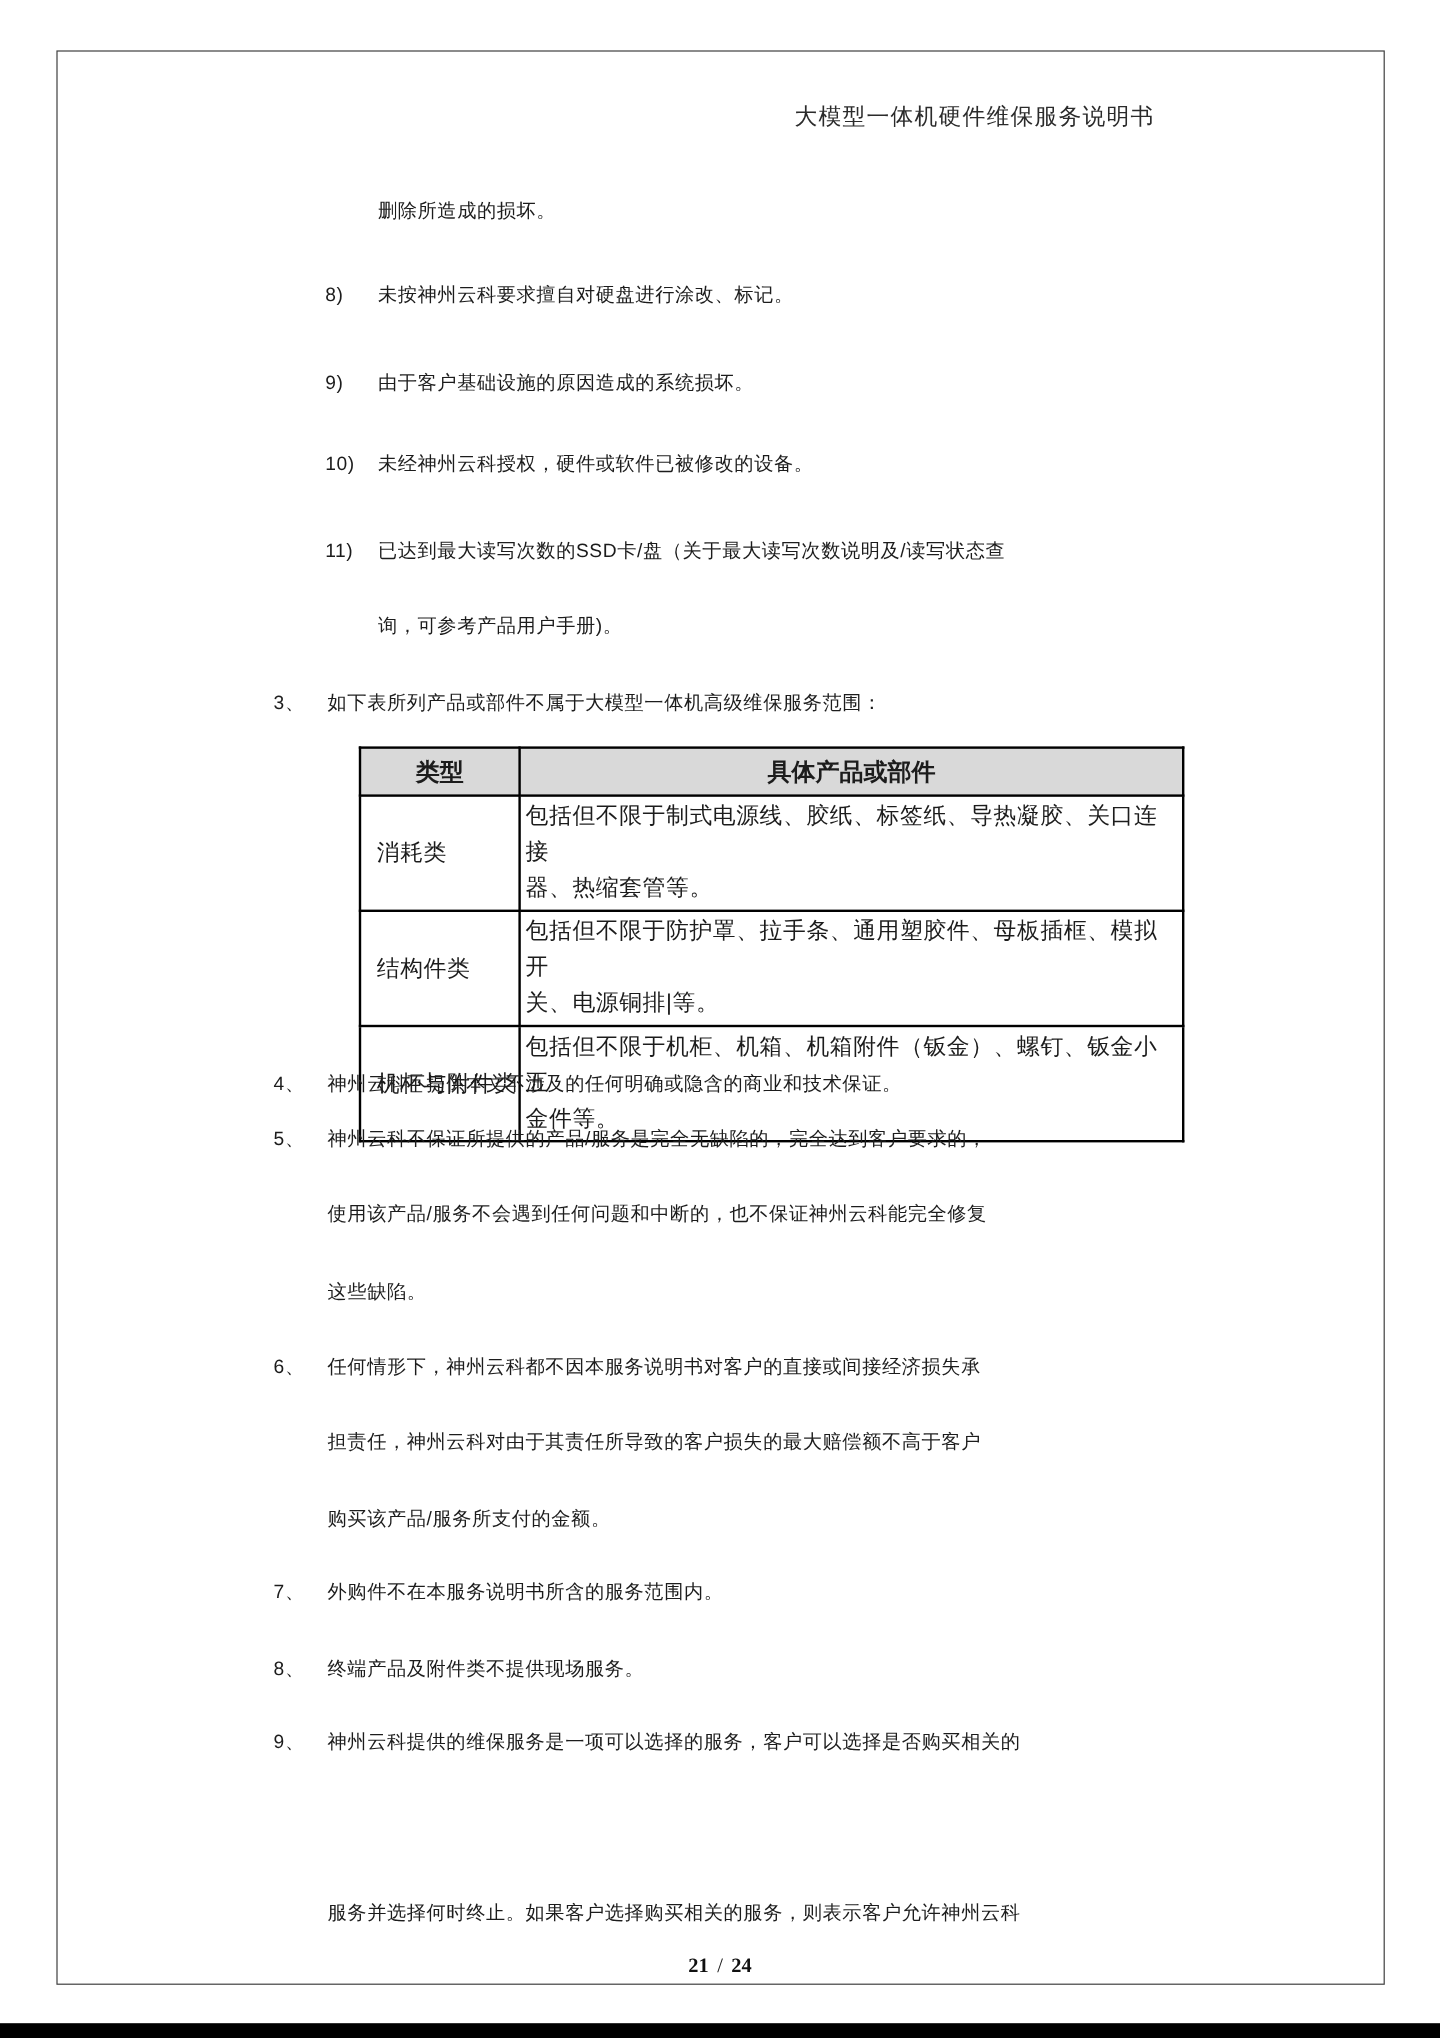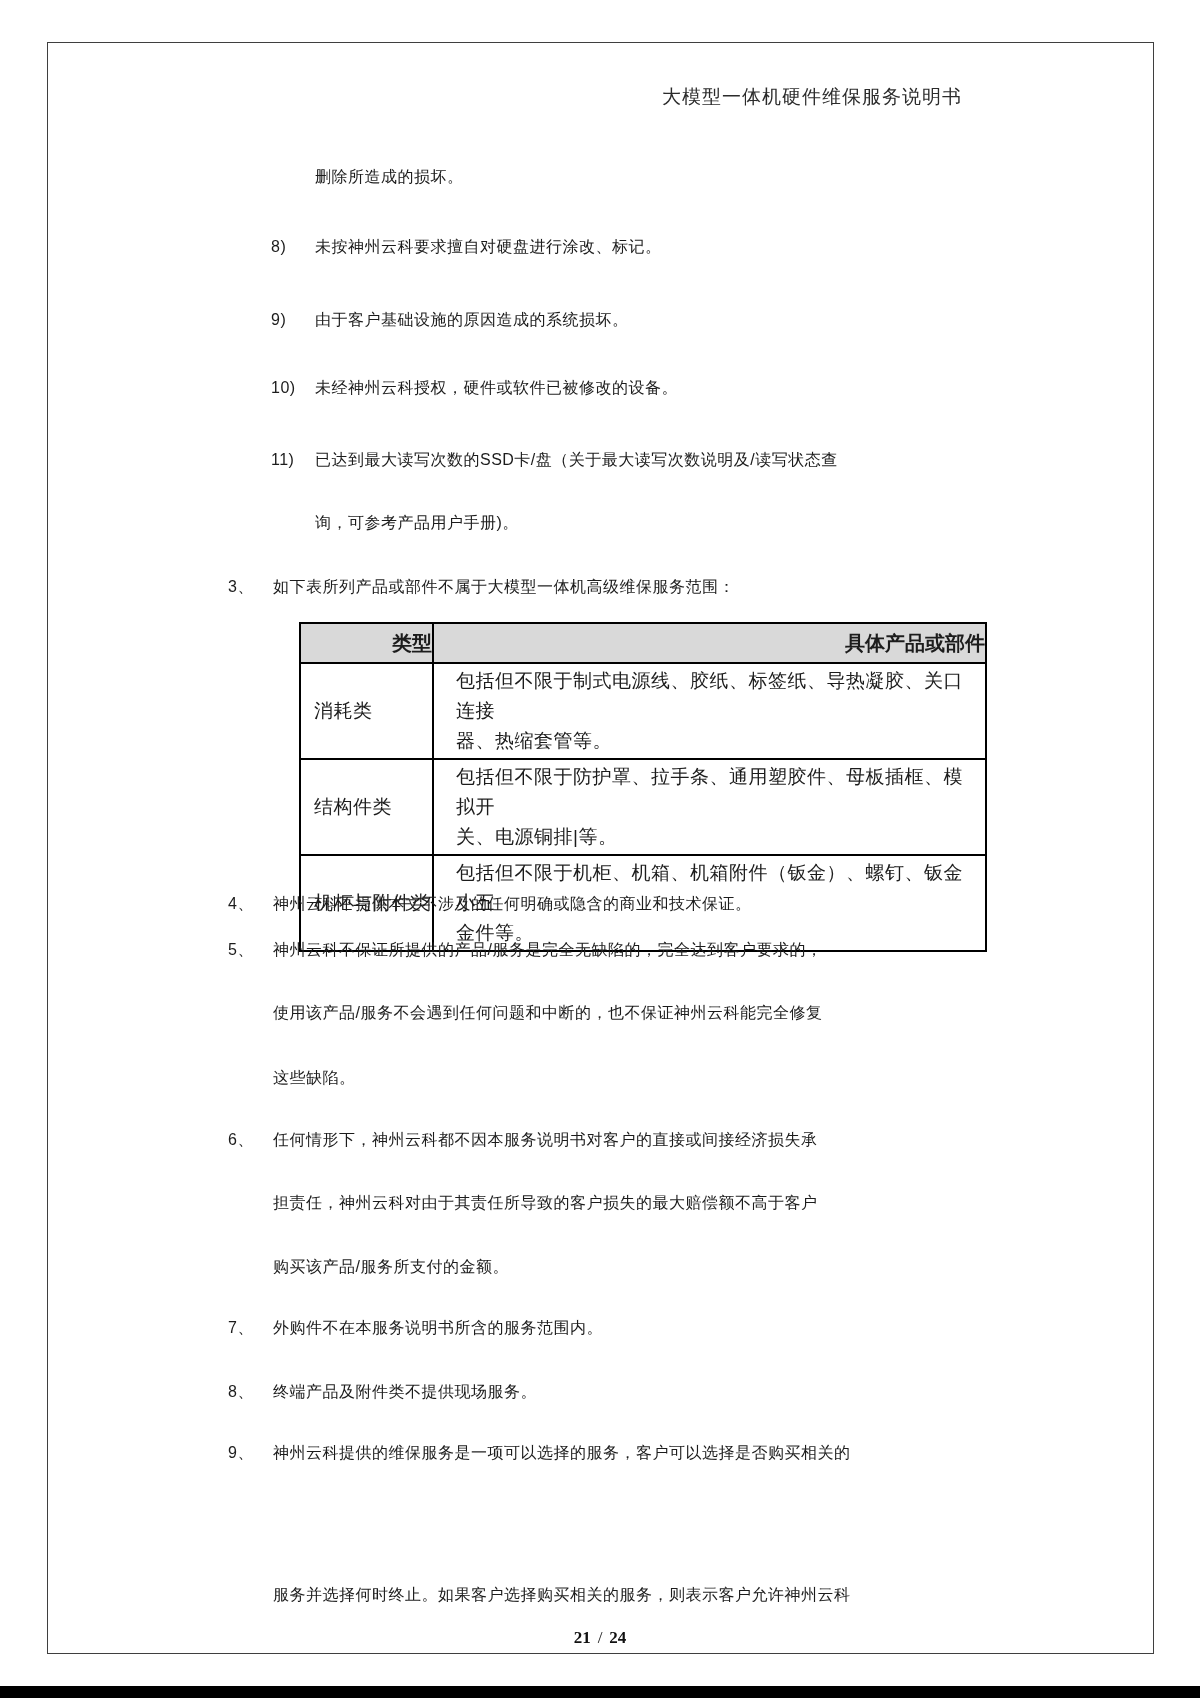--- a/index.html
+++ b/index.html
@@ -47,32 +47,32 @@
     font-size:19px;
     color:#1c1c1c;
     table-layout:fixed;
   }
   .svc-table th, .svc-table td { border:2px solid #000; }
   .svc-table th {
     background:#d9d9d9;
     height:38px;
     font-weight:bold;
     font-size:20px;
-    text-align:right;
+    text-align:center;
     padding:0;
   }
   .svc-table th.col-type { width:131px; }
   .svc-table td { height:66px; }
   .svc-table td.cat {
     padding:0 0 0 13px;
     vertical-align:middle;
     letter-spacing:0.5px;
   }
   .svc-table td.desc {
-    padding:2px 22px;
+    padding:2px 4px;
     line-height:30px;
     vertical-align:middle;
     letter-spacing:0.5px;
     margin-left:28px;
   }
   .doc-footer {
     position:absolute;
     top:1628px; left:0;
     width:100%;
     text-align:center;

